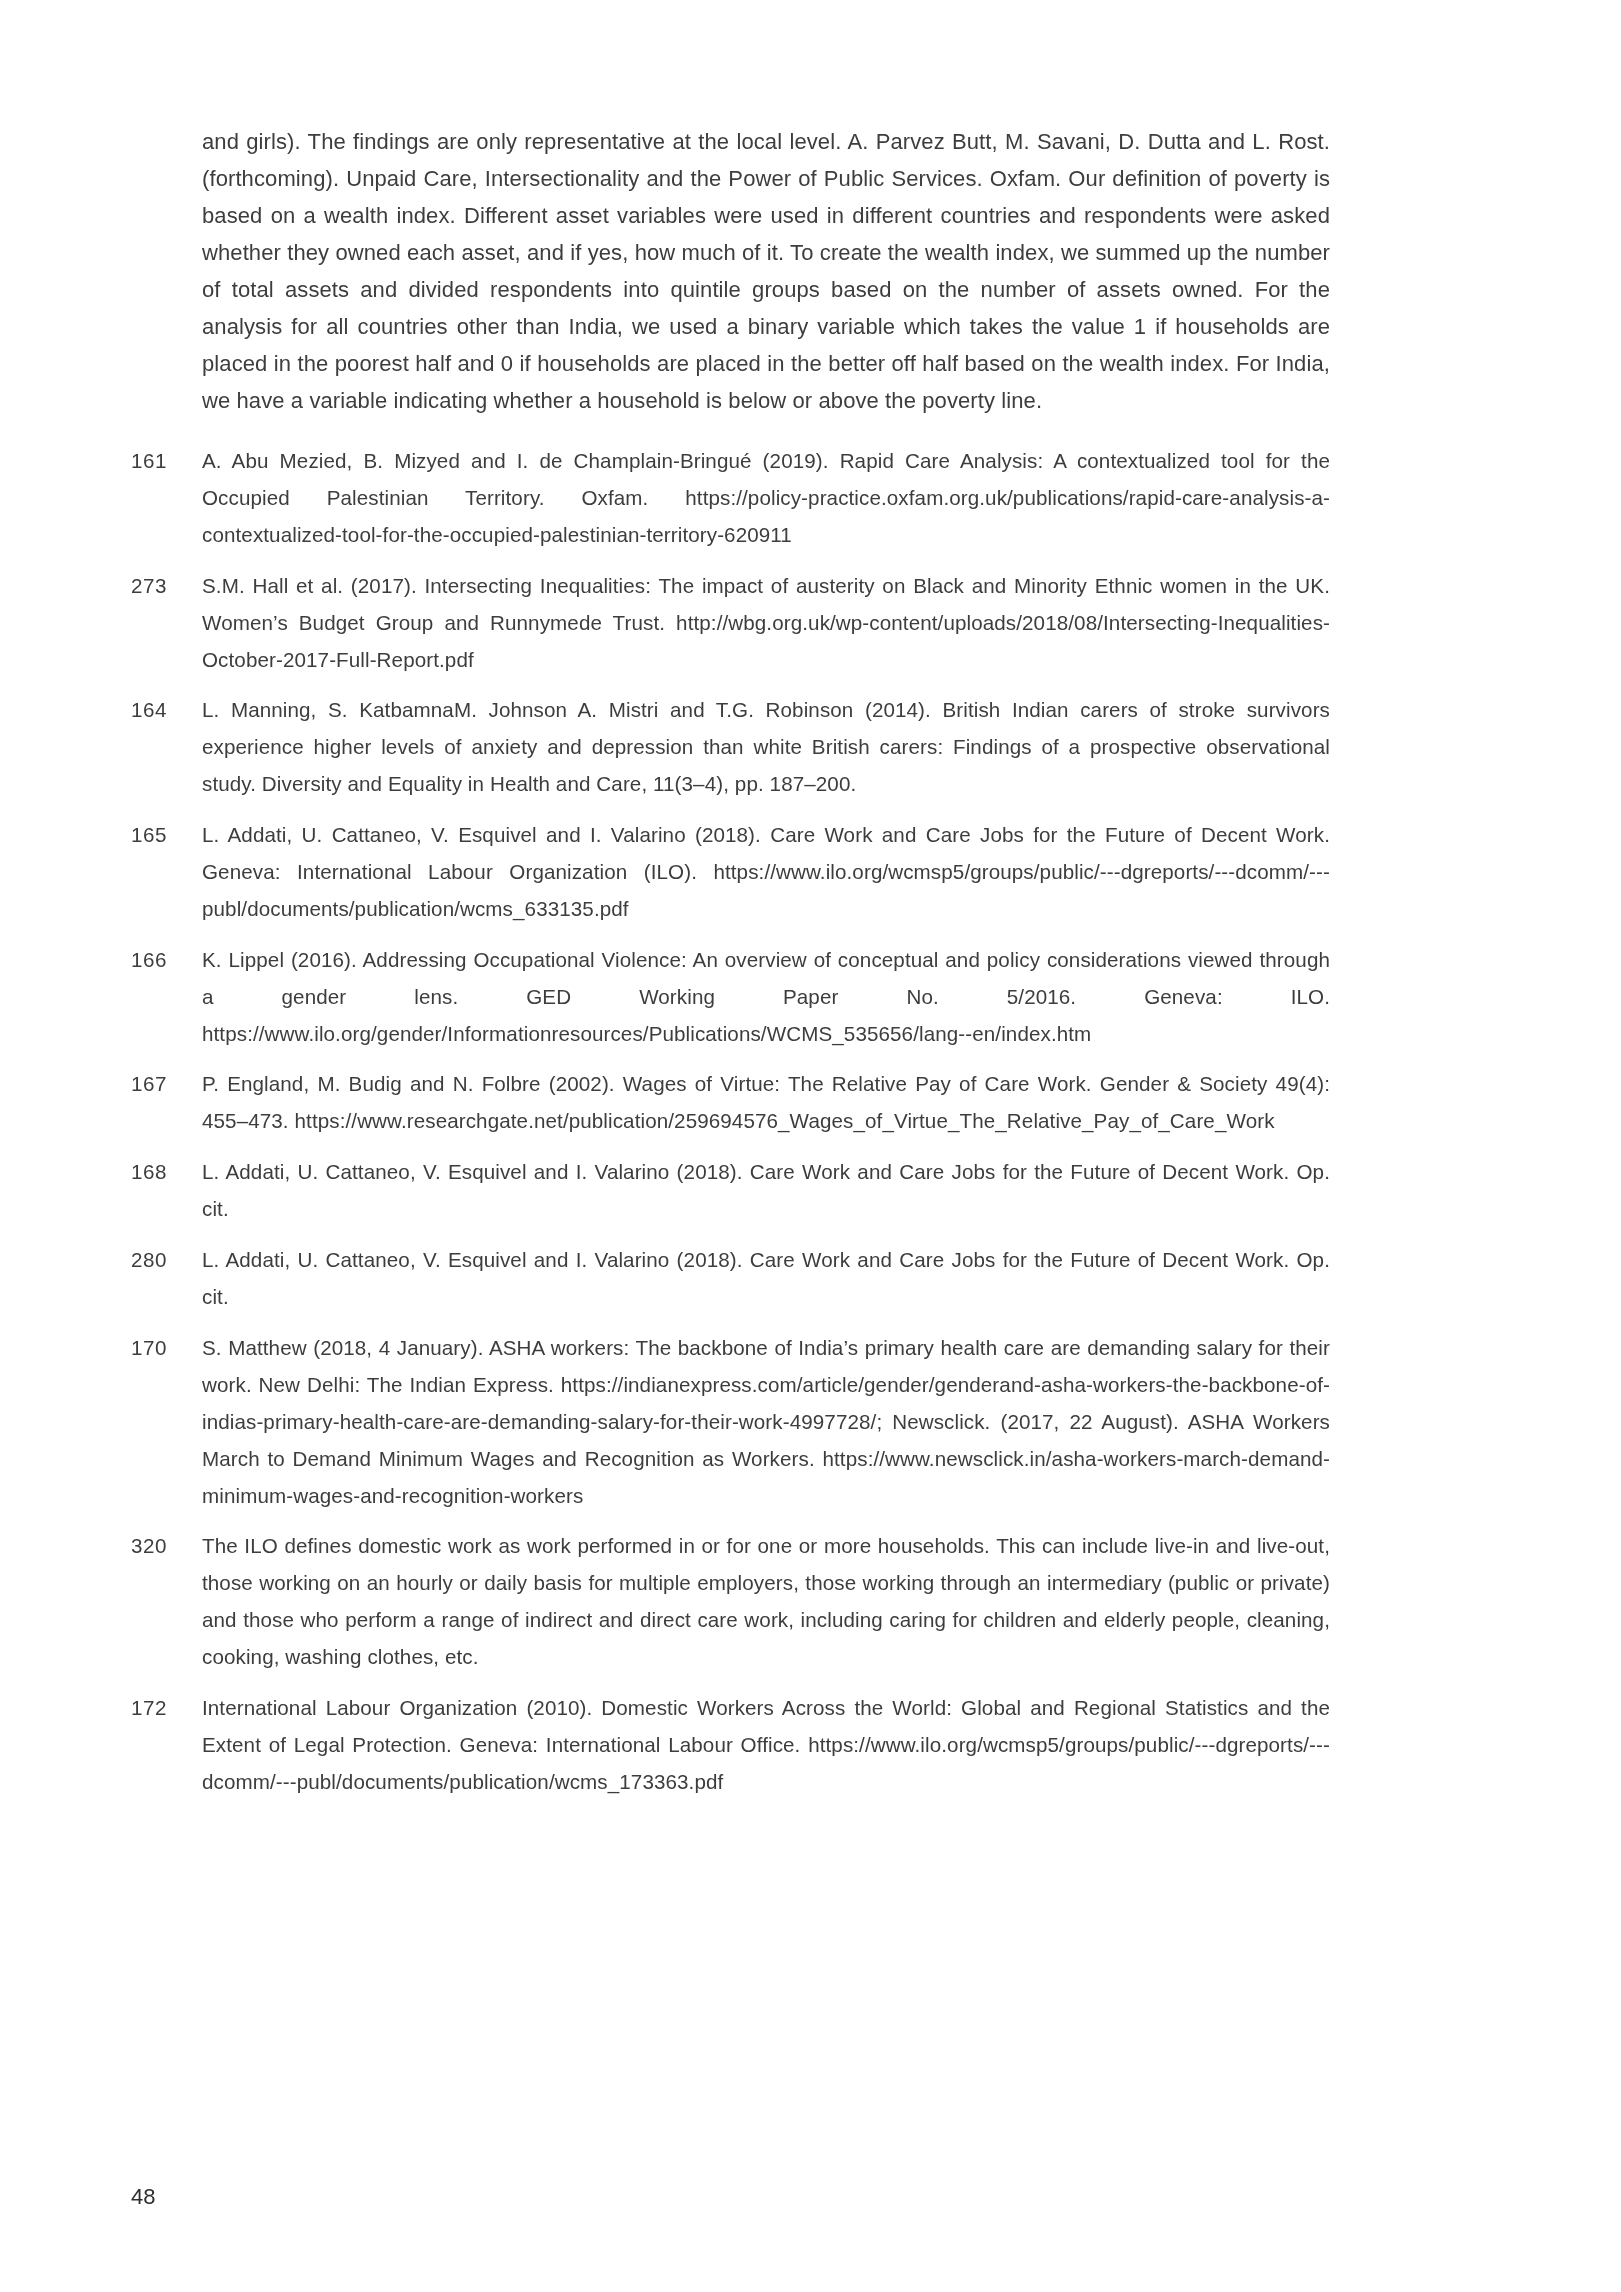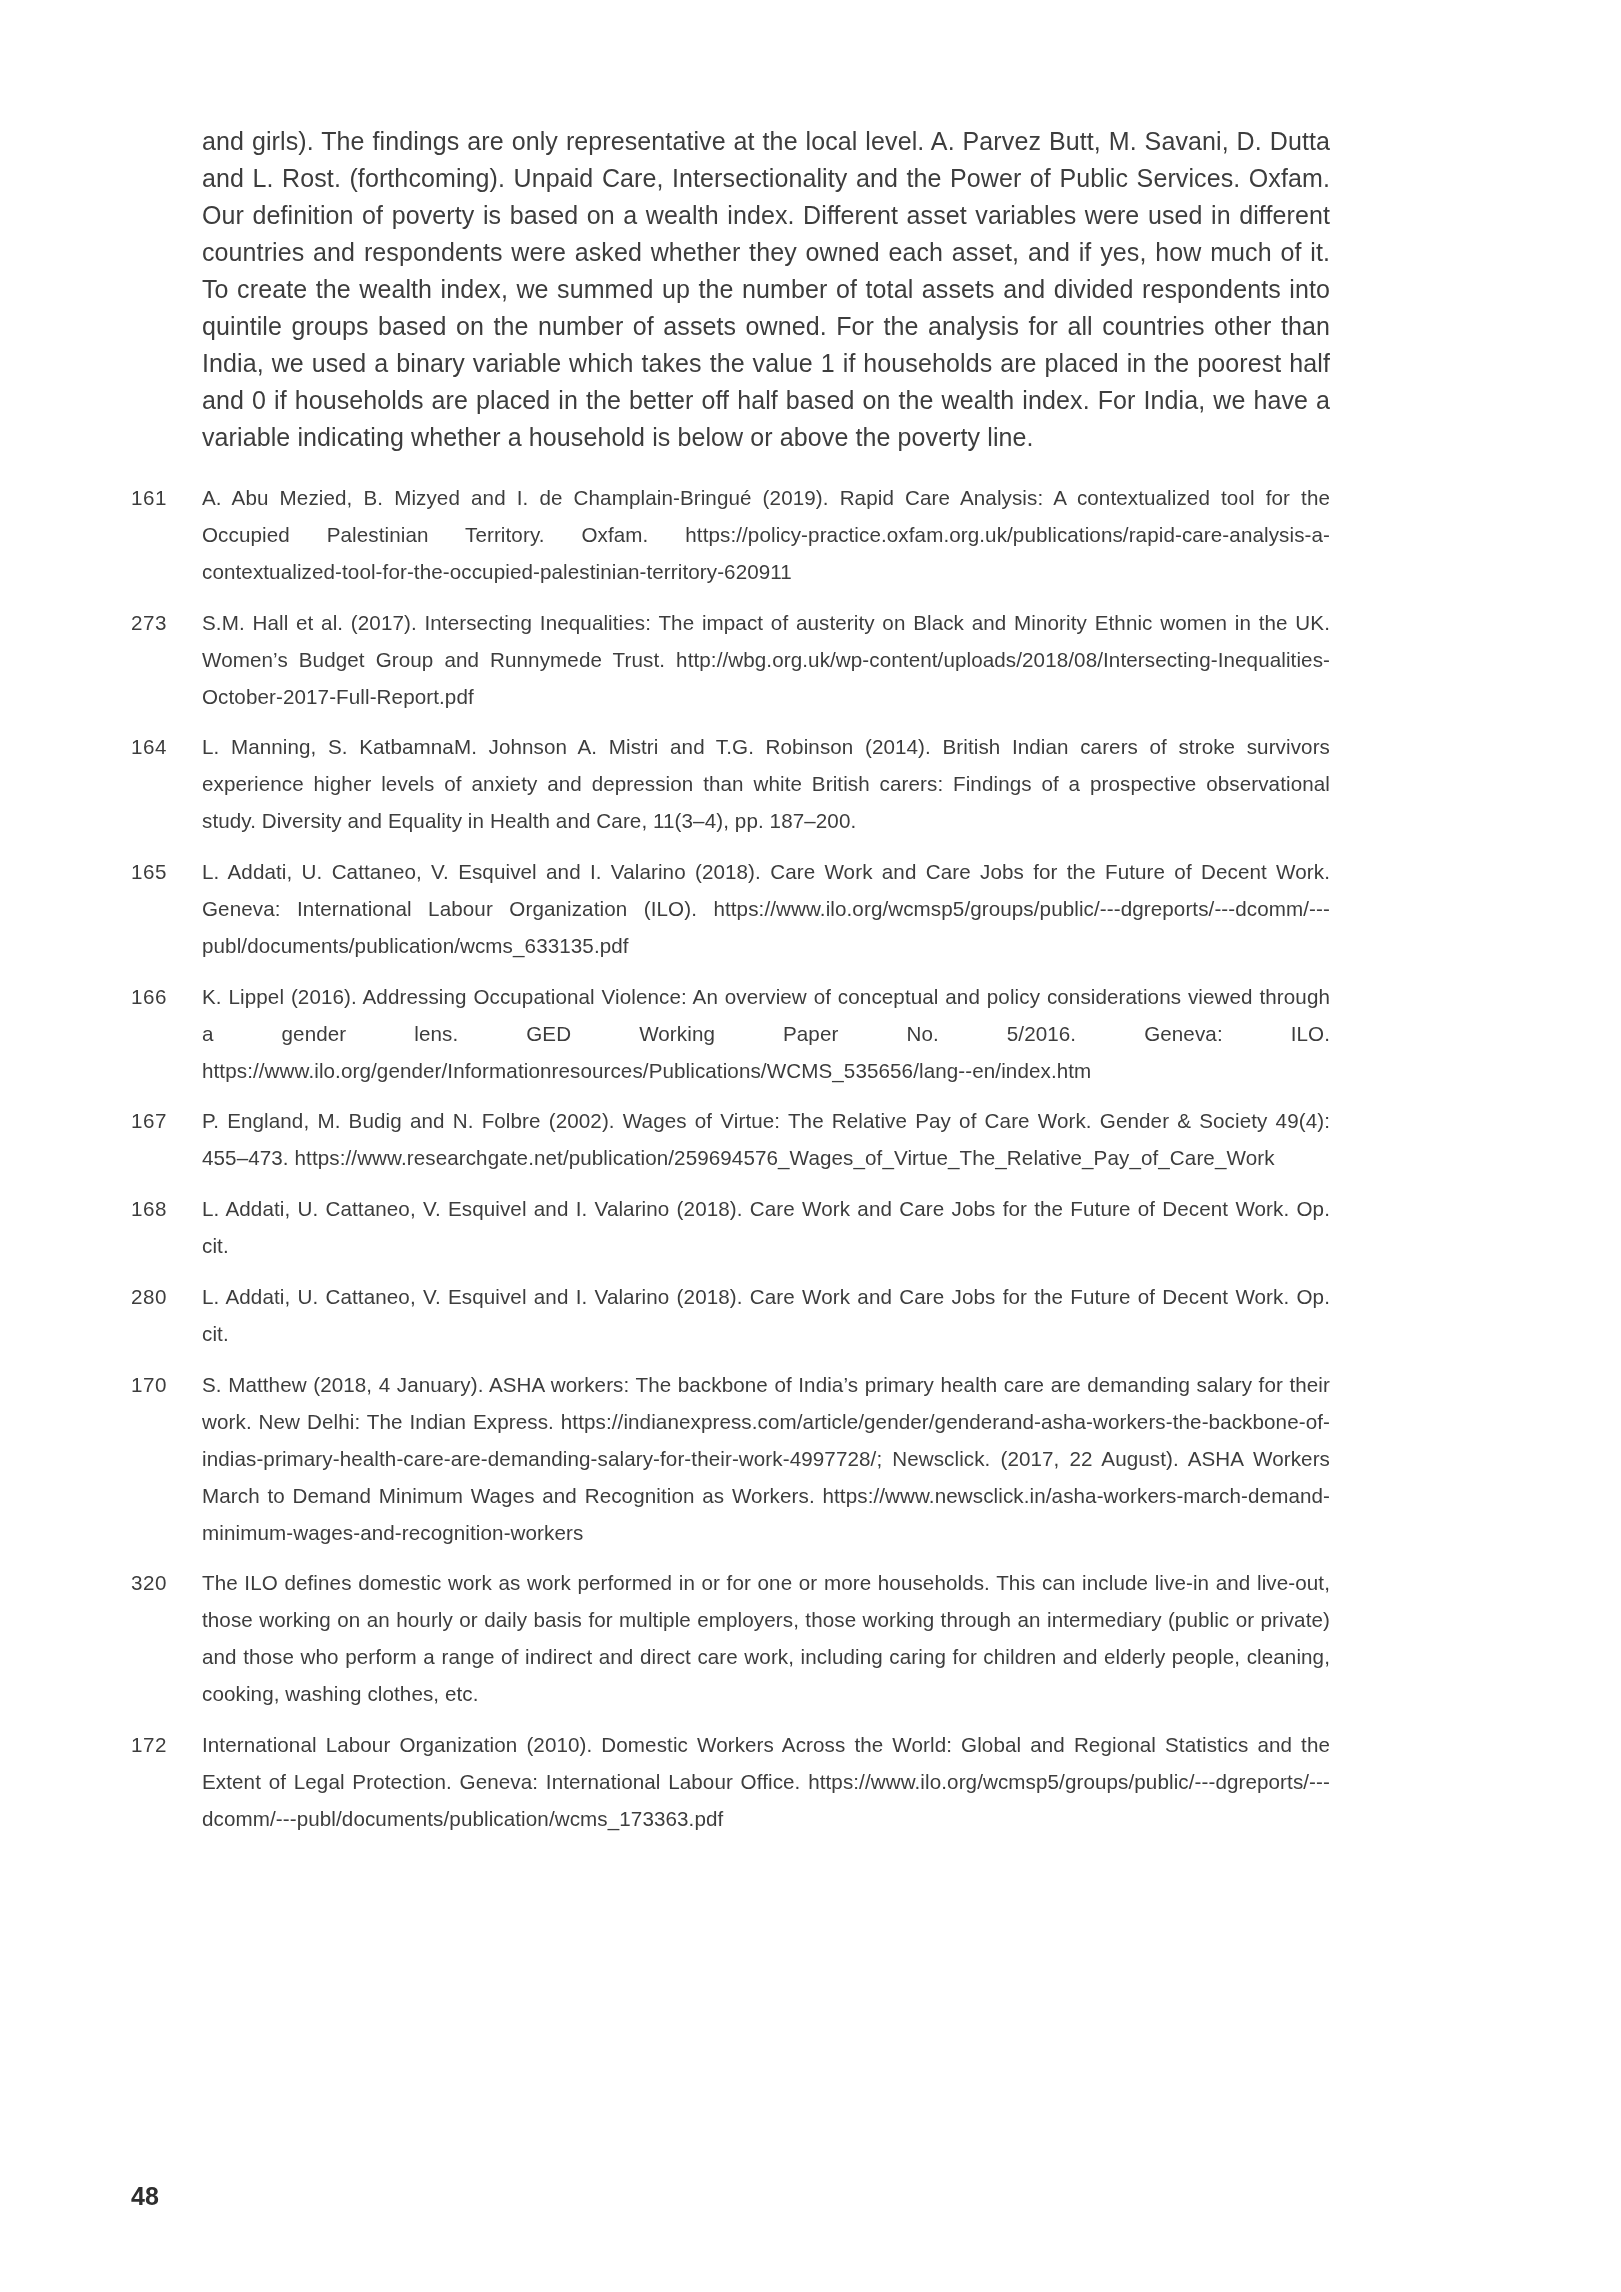--- a/index.html
+++ b/index.html
@@ -22,21 +22,21 @@
   }
   .content {
     position: absolute;
     left: 131px;
     top: 123px;
     width: 1199px;
   }
   .intro {
     margin: 0 0 23px 71px;
     width: 1128px;
-    font-size: 25px;
+    font-size: 22px;
     line-height: 37px;
     font-weight: 300;
     text-align: justify;
     overflow-wrap: break-word;
     letter-spacing: 0.1px;
   }
   ol.refs {
     list-style: none;
     margin: 0;
     padding: 0;
@@ -59,23 +59,23 @@
     line-height: 37px;
     font-weight: 300;
     text-align: justify;
     overflow-wrap: break-word;
     letter-spacing: 0.1px;
   }
   .page-number {
     position: absolute;
     left: 131px;
     top: 2182px;
-    font-size: 25px;
+    font-size: 22px;
     line-height: 29px;
-    font-weight: 700;
+    font-weight: 400;
     color: #2e2e2e;
   }
 </style>
 </head>
 <body>
 
 <div class="page">
   <div class="content">
     <p class="intro">and girls). The findings are only representative at the local level. A. Parvez Butt, M. Savani, D. Dutta and L. Rost. (forthcoming). Unpaid Care, Intersectionality and the Power of Public Services. Oxfam. Our definition of poverty is based on a wealth index. Different asset variables were used in different countries and respondents were asked whether they owned each asset, and if yes, how much of it. To create the wealth index, we summed up the number of total assets and divided respondents into quintile groups based on the number of assets owned. For the analysis for all countries other than India, we used a binary variable which takes the value 1 if households are placed in the poorest half and 0 if households are placed in the better off half based on the wealth index. For India, we have a variable indicating whether a household is below or above the poverty line.</p>
     <ol class="refs">

